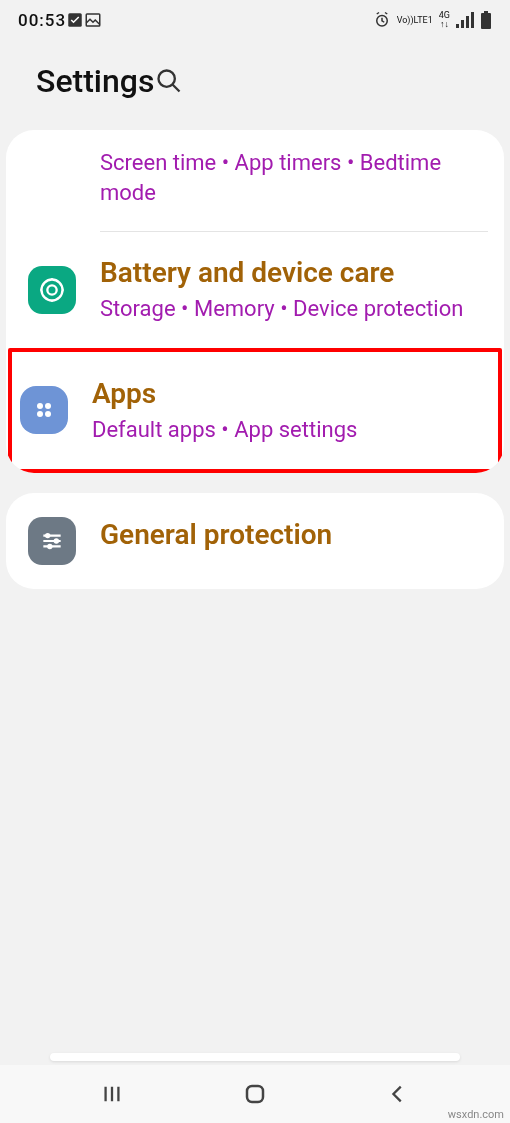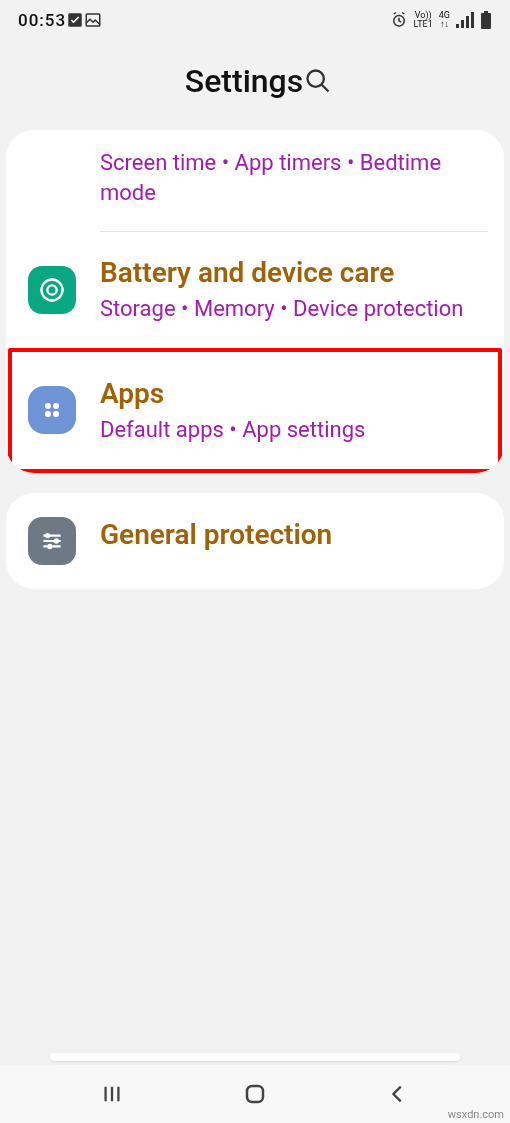--- a/index.html
+++ b/index.html
@@ -19,21 +19,21 @@
       padding: 0 18px;
       font-size: 17px;
       color: #111;
     }
     .status-left { display: flex; align-items: center; }
     .status-right { display: flex; align-items: center; gap: 6px; font-size: 12px; }
     .status-time { font-weight: 500; letter-spacing: 1px; }
     .status-icon { display: inline-flex; }
     .header {
       display: flex;
-      justify-content: center;
+      justify-content: flex-start;
       align-items: center;
       padding: 22px 28px 30px 36px;
     }
     .header-title {
       font-size: 32px;
       font-weight: 500;
       color: #111;
     }
     .search-btn { width: 30px; height: 30px; display: flex; align-items: center; justify-content: center; }
     .card {
@@ -138,21 +138,21 @@
         </svg>
     </span>
   </div>
   <div class="status-right">
     <span class="status-icon">
       <svg width="18" height="18" viewBox="0 0 24 24">
           <circle cx="12" cy="13" r="7" fill="none" stroke="#333" stroke-width="2"></circle>
           <path d="M12 9v4l3 2M5 4l3-2M19 4l-3-2" stroke="#333" stroke-width="2" fill="none"></path>
         </svg>
     </span>
-    <span style="display:flex;flex-direction:column;align-items:center">
+    <span style="display:flex;flex-direction:row;align-items:center">
       <span class="tiny">Vo))</span>
       <span class="tiny">LTE1</span>
     </span>
     <span style="display:flex;flex-direction:column;align-items:center">
       <span class="tiny">4G</span>
       <span class="tiny">↑↓</span>
     </span>
     <span class="status-icon">
       <svg width="18" height="16" viewBox="0 0 18 16">
           <rect x="0" y="12" width="3" height="4" fill="#333"></rect>
@@ -197,21 +197,21 @@
           <path d="M12 3v-1M12 22v-1M3 12h-1M22 12h-1" stroke="#fff" stroke-width="2"></path>
         </svg>
     </div>
     <div class="item-body">
       <div class="item-title">Battery and device care</div>
       <div class="item-sub">Storage  •  Memory  •  Device protection</div>
     </div>
   </div>
 
   <div class="highlight">
-    <div class="item" style="padding-left:16px">
+    <div class="item" style="padding-left:8px">
       <div class="item-icon" style="background:#6e94d6;border-radius:16px">
         <svg width="24" height="24" viewBox="0 0 24 24">
             <circle cx="8" cy="8" r="3" fill="#fff"></circle>
             <circle cx="16" cy="8" r="3" fill="#fff"></circle>
             <circle cx="8" cy="16" r="3" fill="#fff"></circle>
             <circle cx="16" cy="16" r="3" fill="#fff"></circle>
           </svg>
       </div>
       <div class="item-body">
         <div class="item-title">Apps</div>

